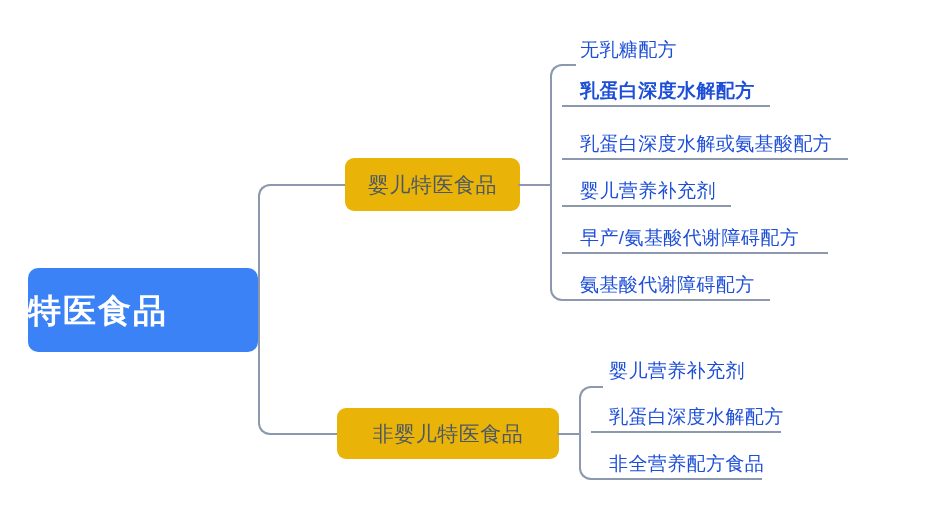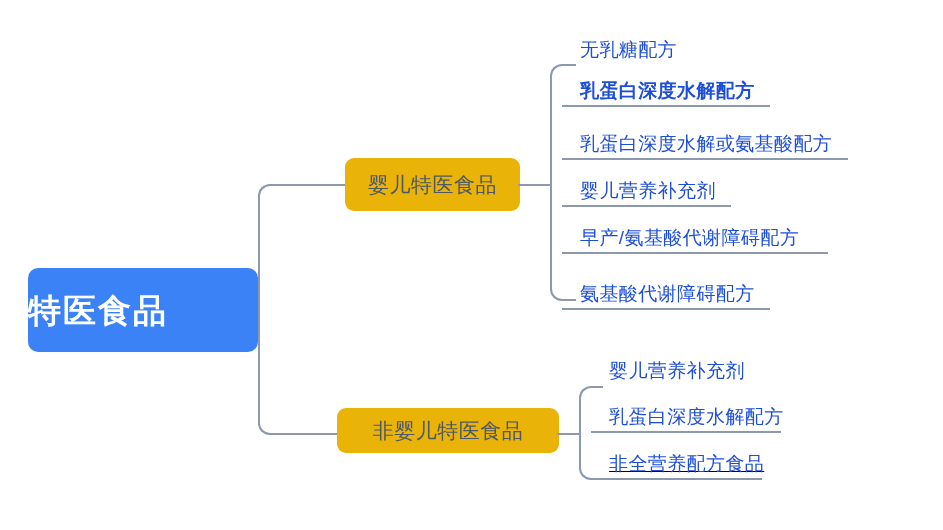--- a/index.html
+++ b/index.html
@@ -65,21 +65,21 @@
   #branch-infant {
     left: 345px;
     top: 158px;
     width: 175px;
     height: 53px;
   }
   #branch-noninfant {
     left: 337px;
     top: 408px;
     width: 222px;
-    height: 45px;
+    height: 51px;
   }
 
   
   .conn {
     position: absolute;
     background: #8C98AE;
   }
   .conn-h { height: 2px; }
 
   
@@ -166,21 +166,21 @@
   <div class="leaf" style="left:562px; top:167px; width:169px; height:40px;">
     <span class="leaf-label">婴儿营养补充剂</span>
     <span class="leaf-underline" style="width:169px;"></span>
   </div>
 
   <div class="leaf" style="left:562px; top:214px; width:266px; height:40px;">
     <span class="leaf-label">早产/氨基酸代谢障碍配方</span>
     <span class="leaf-underline" style="width:266px;"></span>
   </div>
 
-  <div class="leaf" style="left:562px; top:270px; width:208px; height:40px;">
+  <div class="leaf" style="left:562px; top:261px; width:208px; height:40px;">
     <span class="leaf-label">氨基酸代谢障碍配方</span>
     <span class="leaf-underline" style="width:208px;"></span>
   </div>
 
   <div class="branch-node" id="branch-noninfant">
     <span class="branch-label">非婴儿特医食品</span>
   </div>
 
   <div class="conn conn-h" style="left:557px; top:433px; width:24px;"></div>
 
@@ -194,18 +194,18 @@
   <div class="leaf no-underline" style="left:591px; top:348px; width:152px; height:39px;">
     <span class="leaf-label">婴儿营养补充剂</span>
 
   </div>
 
   <div class="leaf" style="left:591px; top:394px; width:190px; height:39px;">
     <span class="leaf-label">乳蛋白深度水解配方</span>
     <span class="leaf-underline" style="width:190px;"></span>
   </div>
 
-  <div class="leaf" style="left:591px; top:441px; width:171px; height:39px;text-decoration:underline;">
+  <div class="leaf" style="left:591px; top:441px; width:171px; height:39px;">
     <span class="leaf-label">非全营养配方食品</span>
     <span class="leaf-underline" style="width:171px;"></span>
   </div>
 
 </div>
 
 </body></html>

